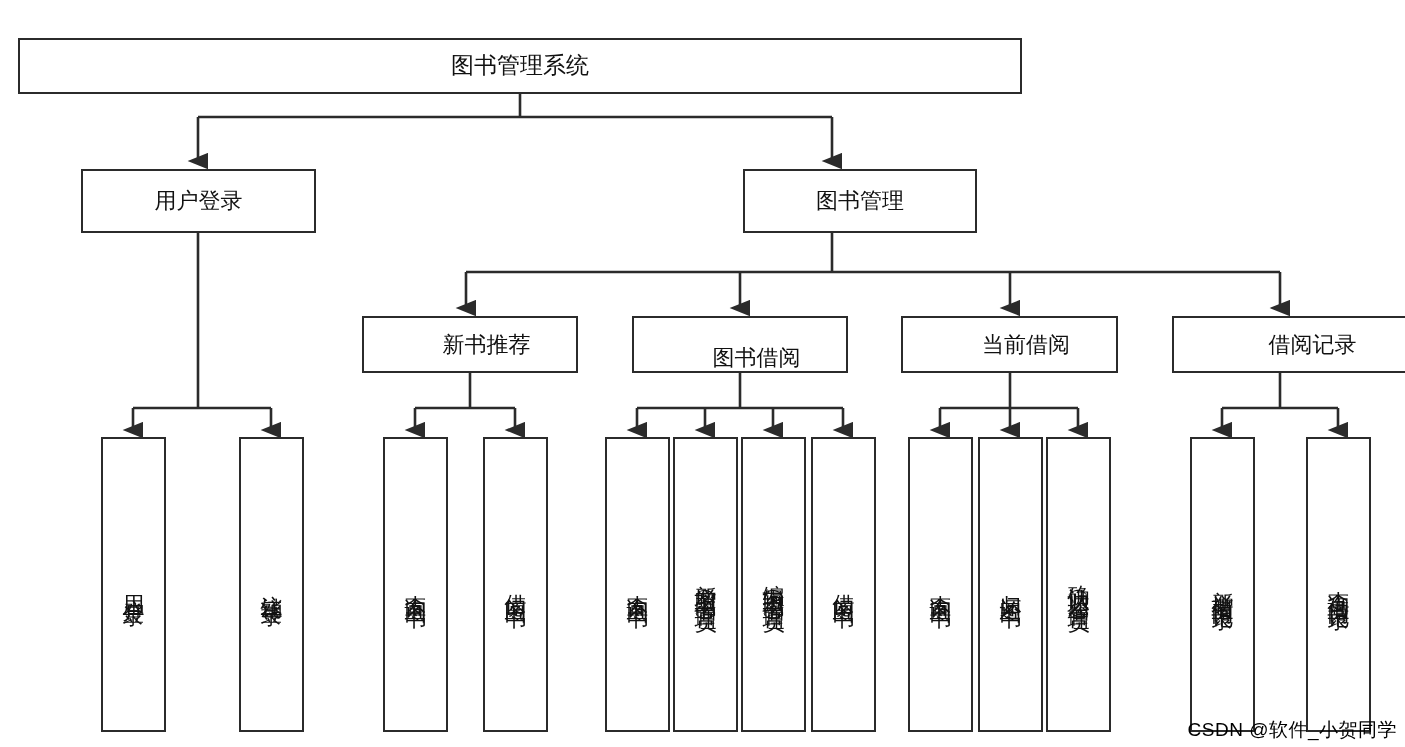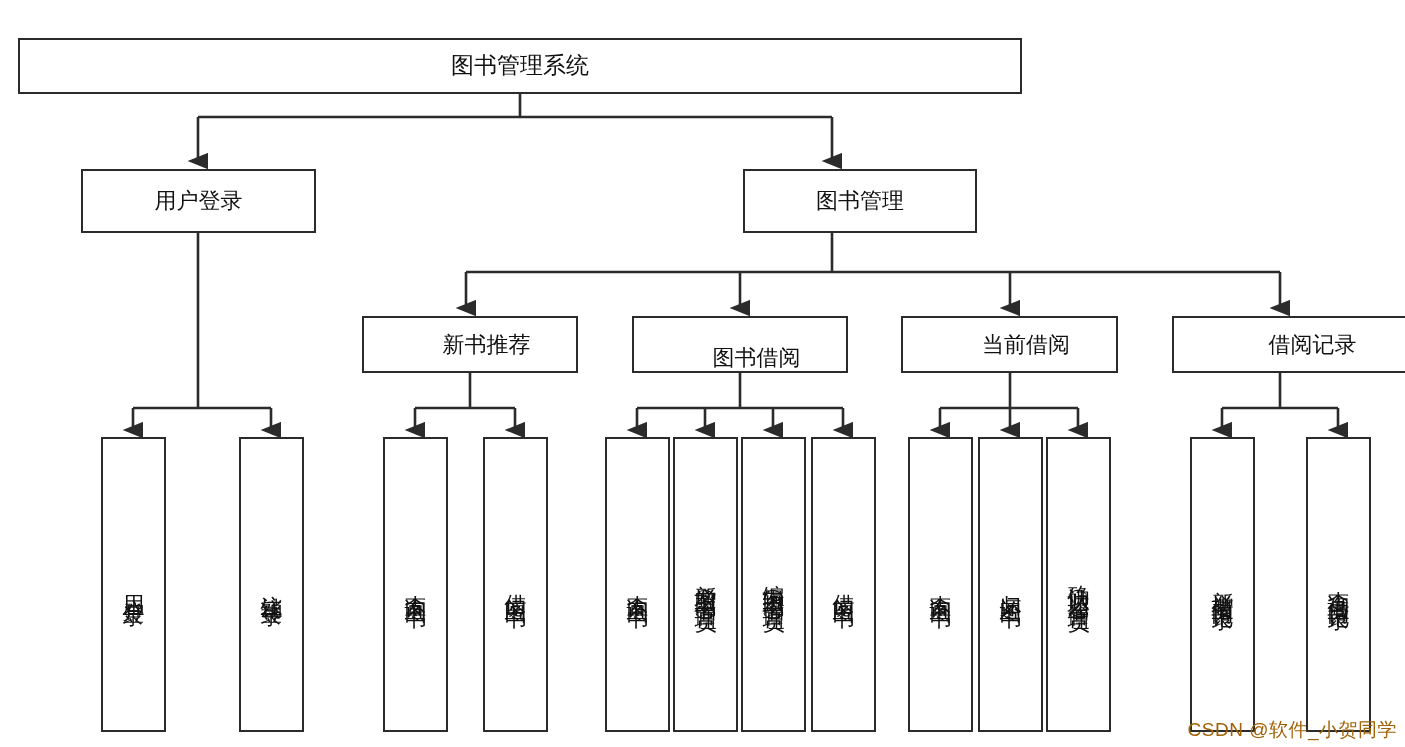--- a/index.html
+++ b/index.html
@@ -62,21 +62,21 @@
     text-orientation: upright;
     letter-spacing: 4px;
     white-space: nowrap;
     line-height: 1;
   }
   .watermark {
     position: absolute;
     right: 8px;
     bottom: 4px;
     font-size: 19px;
-    color: #a16207;
+    color: #000000;
     letter-spacing: 0.5px;
     white-space: nowrap;
     user-select: none;
   }
 </style>
 </head>
 <body>
 
 <div id="canvas">
 

